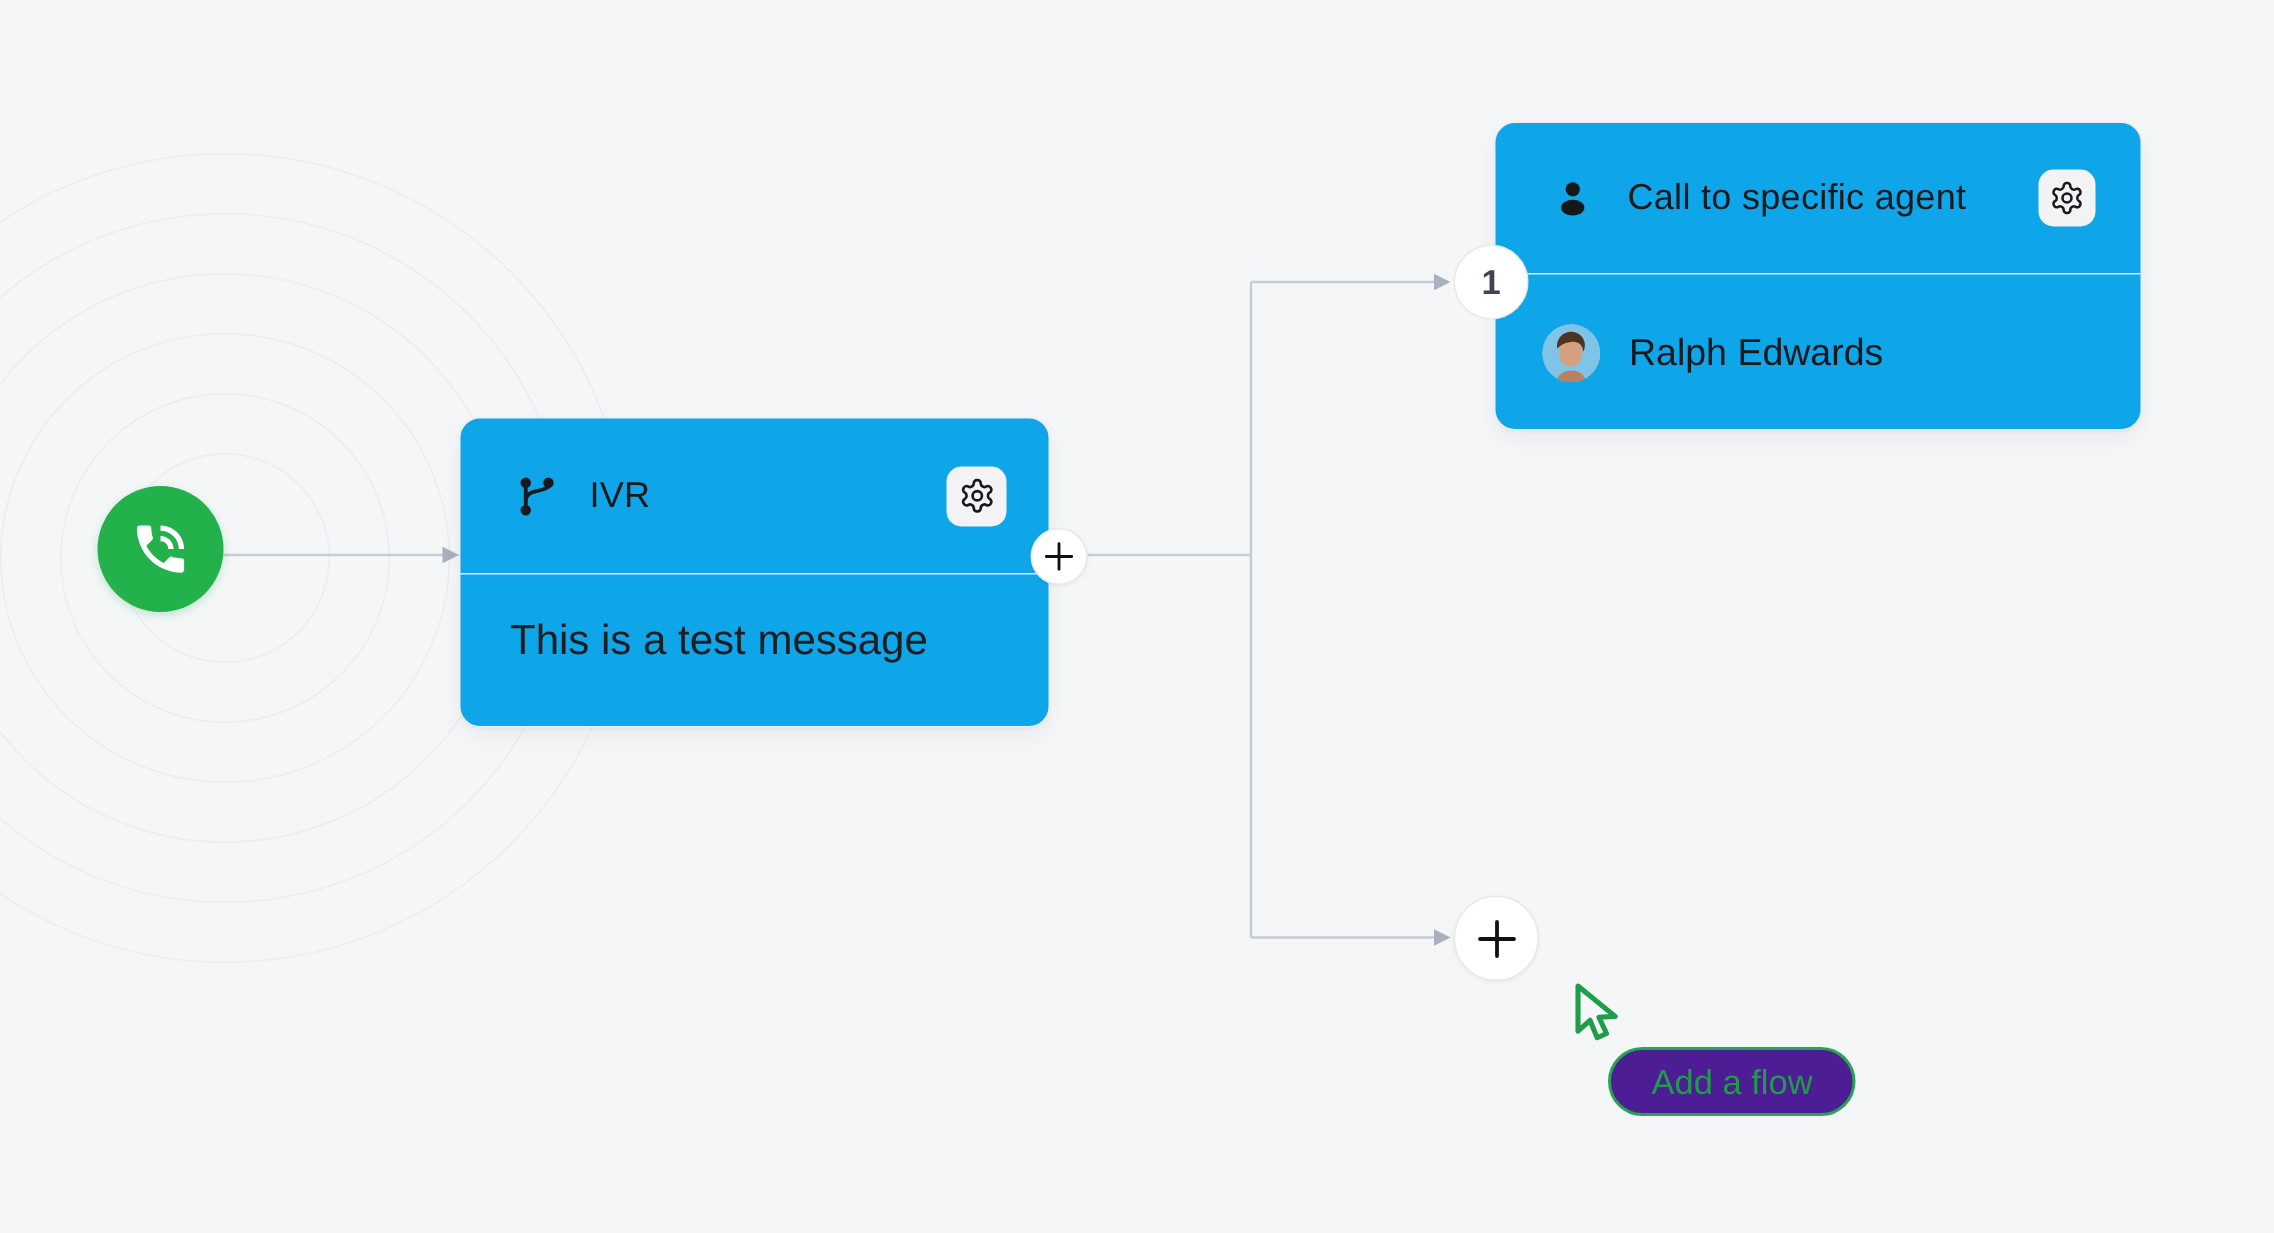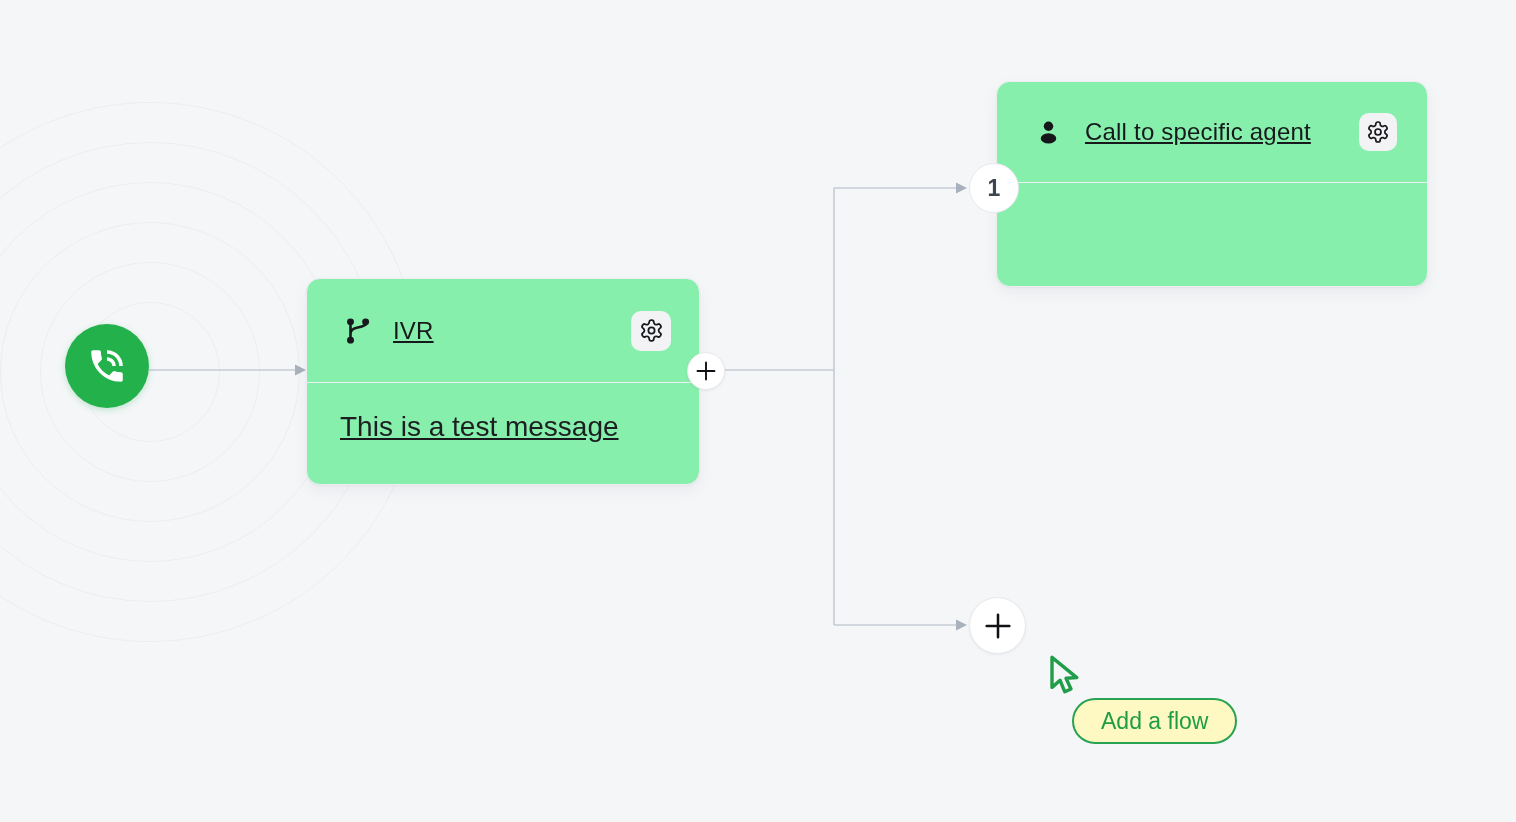--- a/index.html
+++ b/index.html
@@ -17,24 +17,23 @@
   
   .wires{position:absolute;left:0;top:0;z-index:1;pointer-events:none;}
   
   .start-node{
     position:absolute;left:65px;top:324px;width:84px;height:84px;border-radius:50%;
     background:#23b14b;display:flex;align-items:center;justify-content:center;
     z-index:2;cursor:pointer;box-shadow:0 2px 6px rgba(35,177,75,0.25);
   }
   
   .card{
-    position:absolute;background:#86efac;border:1px solid #eceef1;border-radius:14px;
+    position:absolute;background:#0ea5e9;border:1px solid #eceef1;border-radius:14px;
     box-shadow:0 1px 2px rgba(16,24,40,0.04),0 6px 16px rgba(16,24,40,0.05);
     z-index:2;
-    text-decoration:underline;
   }
   .card-header{display:flex;align-items:center;}
   .card-title{font-size:24px;font-weight:500;letter-spacing:0.2px;color:#17191c;}
   .divider{height:1px;background:#eef0f2;width:100%;}
   .gear-btn{
     margin-left:auto;width:40px;height:40px;border-radius:10px;background:#f3f3f5;
     border:none;display:flex;align-items:center;justify-content:center;cursor:pointer;padding:0;
   }
   .ivr-card{left:306px;top:278px;width:394px;height:207px;}
   .ivr-card .card-header{height:103px;padding:0 28px 0 36px;}
@@ -58,21 +57,21 @@
   .branch-badge{
     position:absolute;left:969px;top:163px;width:50px;height:50px;border-radius:50%;
     background:#ffffff;border:1px solid #e6e8eb;display:flex;align-items:center;justify-content:center;
     font-size:23px;font-weight:600;color:#3e4450;z-index:3;
   }
   
   .cursor{position:absolute;left:1046px;top:655px;z-index:5;}
   
   .add-flow-btn{
     position:absolute;left:1072px;top:698px;height:46px;padding:0 27px;border-radius:23px;
-    background:#fef9c3;border:2px solid #28a352;color:#1f9d45;
+    background:#4c1d95;border:2px solid #28a352;color:#1f9d45;
     font-size:23px;font-weight:500;display:flex;align-items:center;justify-content:center;
     font-family:"Liberation Sans","DejaVu Sans",sans-serif;cursor:pointer;z-index:4;
   }
 </style>
 </head>
 <body>
 
 <div class="canvas">
 
   <div class="ripples">
@@ -155,20 +154,38 @@
       <button class="gear-btn" style="width:38px;height:38px;">
         <span style="display:flex;">
           <svg width="24" height="24" viewBox="0 0 24 24" fill="none" stroke="#17191c" stroke-width="1.7" stroke-linecap="round" stroke-linejoin="round">
             <path d="M12.22 2h-.44a2 2 0 0 0-2 2v.18a2 2 0 0 1-1 1.73l-.43.25a2 2 0 0 1-2 0l-.15-.08a2 2 0 0 0-2.73.73l-.22.38a2 2 0 0 0 .73 2.73l.15.1a2 2 0 0 1 1 1.72v.51a2 2 0 0 1-1 1.74l-.15.09a2 2 0 0 0-.73 2.73l.22.38a2 2 0 0 0 2.73.73l.15-.08a2 2 0 0 1 2 0l.43.25a2 2 0 0 1 1 1.73V20a2 2 0 0 0 2 2h.44a2 2 0 0 0 2-2v-.18a2 2 0 0 1 1-1.73l.43-.25a2 2 0 0 1 2 0l.15.08a2 2 0 0 0 2.73-.73l.22-.39a2 2 0 0 0-.73-2.73l-.15-.08a2 2 0 0 1-1-1.74v-.5a2 2 0 0 1 1-1.74l.15-.09a2 2 0 0 0 .73-2.73l-.22-.38a2 2 0 0 0-2.73-.73l-.15.08a2 2 0 0 1-2 0l-.43-.25a2 2 0 0 1-1-1.73V4a2 2 0 0 0-2-2z"></path>
             <circle cx="12" cy="12" r="3"></circle>
           </svg>
         </span>
       </button>
     </div>
     <div class="divider"></div>
+    <div class="agent-row">
+      <span class="avatar">
+        <svg width="39" height="39" viewBox="0 0 40 40">
+          <defs>
+              <clipPath id="avclip">
+                <circle cx="20" cy="20" r="20"></circle>
+              </clipPath>
+            </defs>
+          <g clip-path="url(#avclip)">
+            <rect width="40" height="40" fill="#7fc4e6"></rect>
+            <path d="M10 40 C10 29 30 29 30 40 Z" fill="#b9815f"></path>
+            <ellipse cx="19.5" cy="19.5" rx="8" ry="9.6" fill="#d7a07d"></ellipse>
+            <path d="M10.5 17 C9 8 17.5 3.6 23 5.8 C29.5 8.2 30.5 14.5 28.3 19 C27.6 13.8 24.5 11.3 19.5 12.3 C14.8 13.2 12.3 14.5 10.5 17 Z" fill="#4c3322"></path>
+          </g>
+        </svg>
+      </span>
+      <span class="agent-name">Ralph Edwards</span>
+    </div>
   </div>
 
   <div class="branch-badge">
     <span>1</span>
   </div>
 
   <button class="plus-btn large">
     <span style="display:flex;">
       <svg width="32" height="32" viewBox="0 0 24 24" fill="none" stroke="#101114" stroke-width="1.9" stroke-linecap="round">
         <path d="M12 3.5 V20.5 M3.5 12 H20.5"></path>

